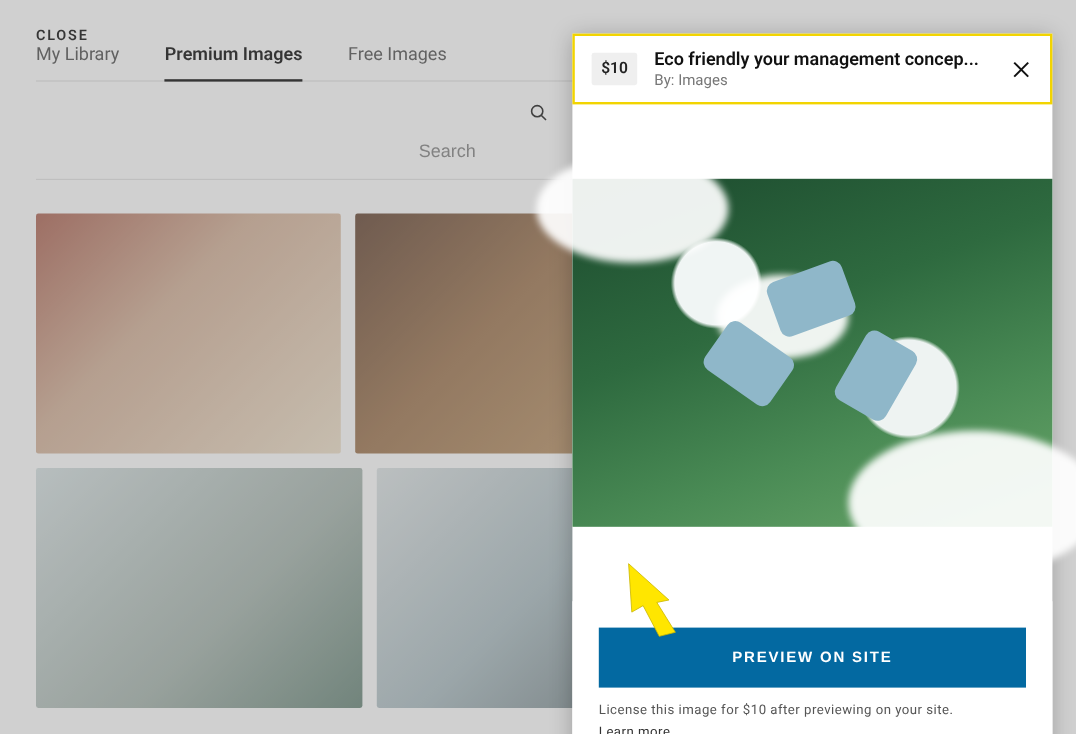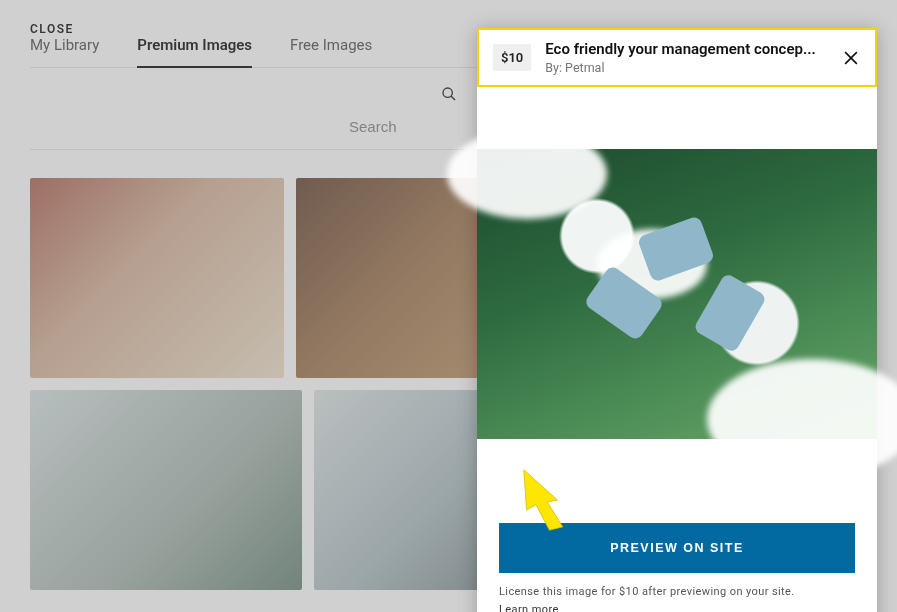--- a/index.html
+++ b/index.html
@@ -256,21 +256,21 @@
 </div>
 
 <div class="scrim"></div>
 
 <div class="panel">
 
   <div class="panel-header">
     <div class="price-chip">$10</div>
     <div class="panel-title-wrap">
       <div class="panel-title">Eco friendly your management concep...</div>
-      <div class="panel-byline">By: Petmal</div>
+      <div class="panel-byline">By: Images</div>
     </div>
     <div class="close-x">
       <svg viewBox="0 0 24 24" fill="none">
           <line x1="5" y1="5" x2="19" y2="19"></line>
           <line x1="19" y1="5" x2="5" y2="19"></line>
         </svg>
     </div>
   </div>
 
   <div class="hero-wrap">

